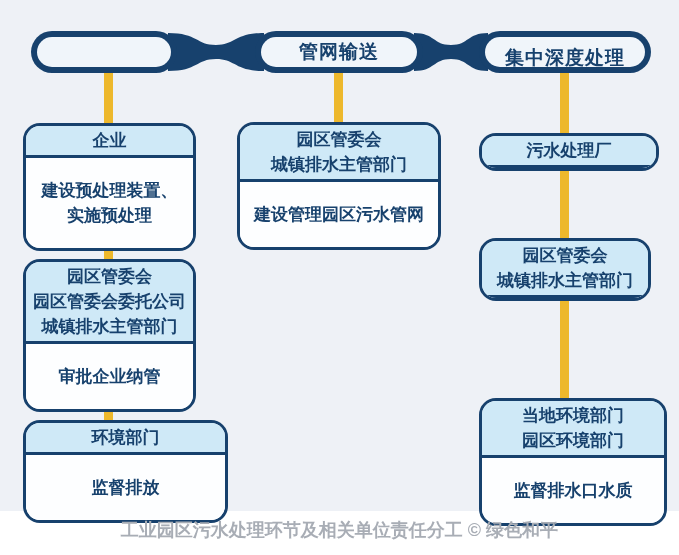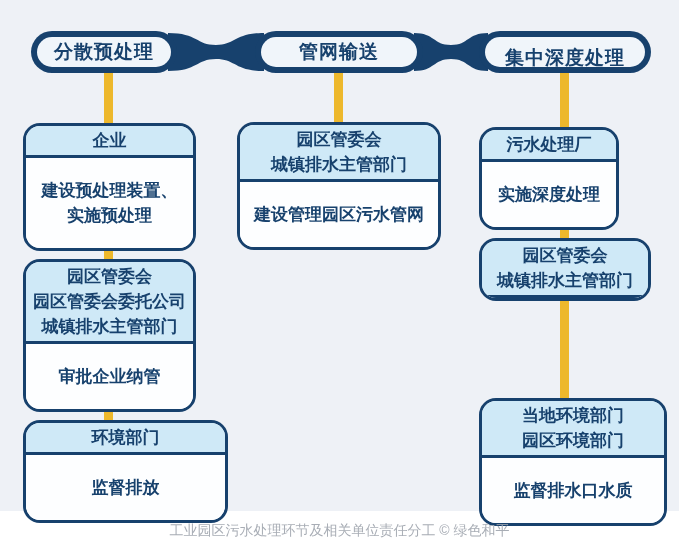--- a/index.html
+++ b/index.html
@@ -37,21 +37,21 @@
   }
   .box-body{
     padding:20px 4px;background:var(--body_white);
   }
   .box-line{
     text-align:center;color:var(--navy);font-weight:bold;font-size:17px;
     line-height:25px;white-space:nowrap;
   }
   .caption{
     position:absolute;left:0;top:521px;width:679px;text-align:center;
-    color:var(--caption_gray);font-size:14px;line-height:18px;
+    color:var(--caption_gray);font-size:18px;line-height:18px;font-weight:bold;
   }
 </style>
 </head>
 <body>
 
 <div class="canvas">
 
   <div class="gray-area"></div>
 
   <svg class="band" width="679" height="511" viewBox="0 0 679 511">
@@ -66,21 +66,20 @@
     <rect class="navy-fill" x="31" y="31" width="146" height="42" rx="21"></rect>
     <rect class="pill-inner-fill" x="37" y="37" width="134" height="30" rx="15"></rect>
 
     <rect class="navy-fill" x="255" y="31" width="168" height="42" rx="21"></rect>
     <rect class="pill-inner-fill" x="261" y="37" width="156" height="30" rx="15"></rect>
 
     <rect class="navy-fill" x="479" y="31" width="172" height="42" rx="21"></rect>
     <rect class="pill-inner-fill" x="485" y="37" width="160" height="30" rx="15"></rect>
   </svg>
 
-  <div class="pill-label" style="left:31px;top:31px;width:146px;height:42px;">分散预处理</div>
   <div class="pill-label" style="left:255px;top:31px;width:168px;height:42px;">管网输送</div>
   <div class="pill-label" style="left:479px;top:31px;width:172px;height:53px;">集中深度处理</div>
 
   <div class="flow-box" style="left:23px;top:123px;width:173px;">
     <div class="box-header">
       <div class="box-line">企业</div>
     </div>
     <div class="box-body">
       <div class="box-line">建设预处理装置、</div>
       <div class="box-line">实施预处理</div>
@@ -110,26 +109,23 @@
   <div class="flow-box" style="left:237px;top:122px;width:204px;">
     <div class="box-header">
       <div class="box-line">园区管委会</div>
       <div class="box-line">城镇排水主管部门</div>
     </div>
     <div class="box-body">
       <div class="box-line">建设管理园区污水管网</div>
     </div>
   </div>
 
-  <div class="flow-box" style="left:479px;top:127px;width:140px;">
+  <div class="flow-box" style="left:479px;top:133px;width:180px;">
     <div class="box-header">
       <div class="box-line">污水处理厂</div>
-    </div>
-    <div class="box-body">
-      <div class="box-line">实施深度处理</div>
     </div>
   </div>
 
   <div class="flow-box" style="left:479px;top:238px;width:172px;">
     <div class="box-header">
       <div class="box-line">园区管委会</div>
       <div class="box-line">城镇排水主管部门</div>
     </div>
   </div>
 

